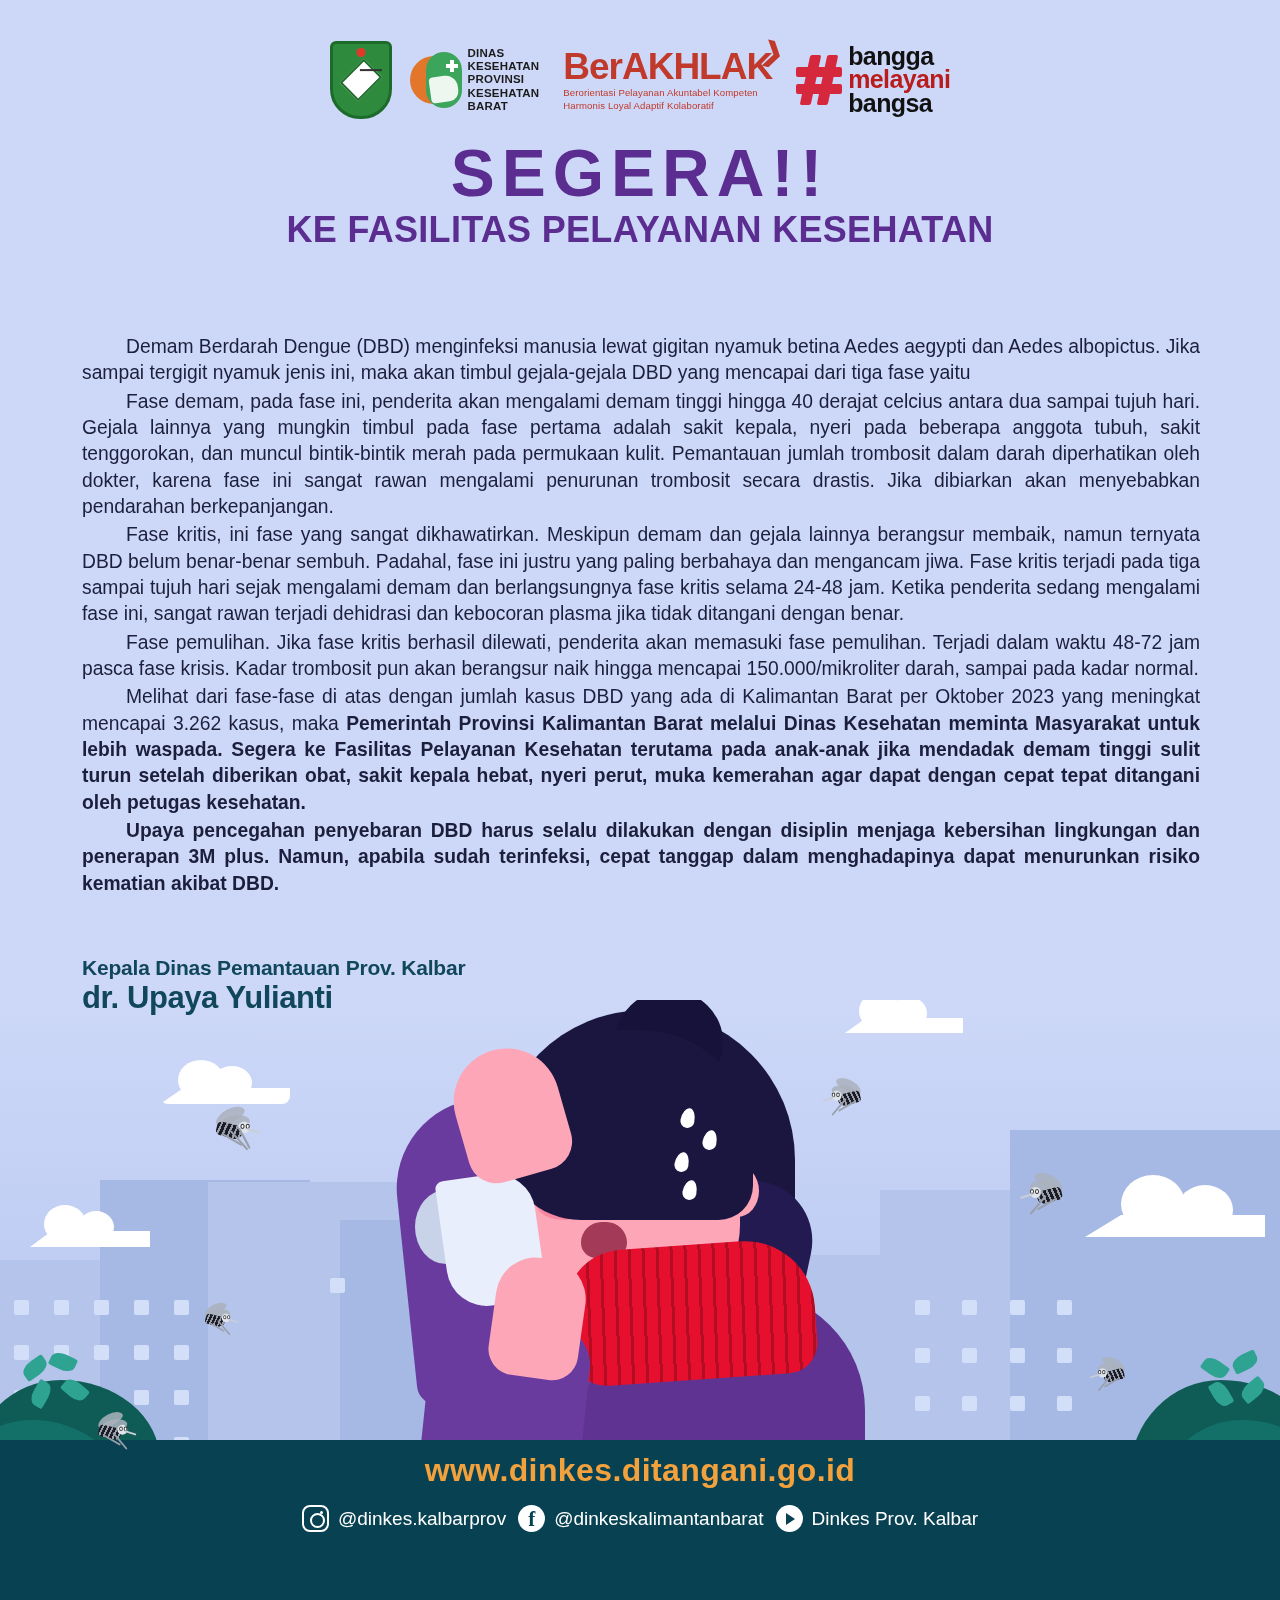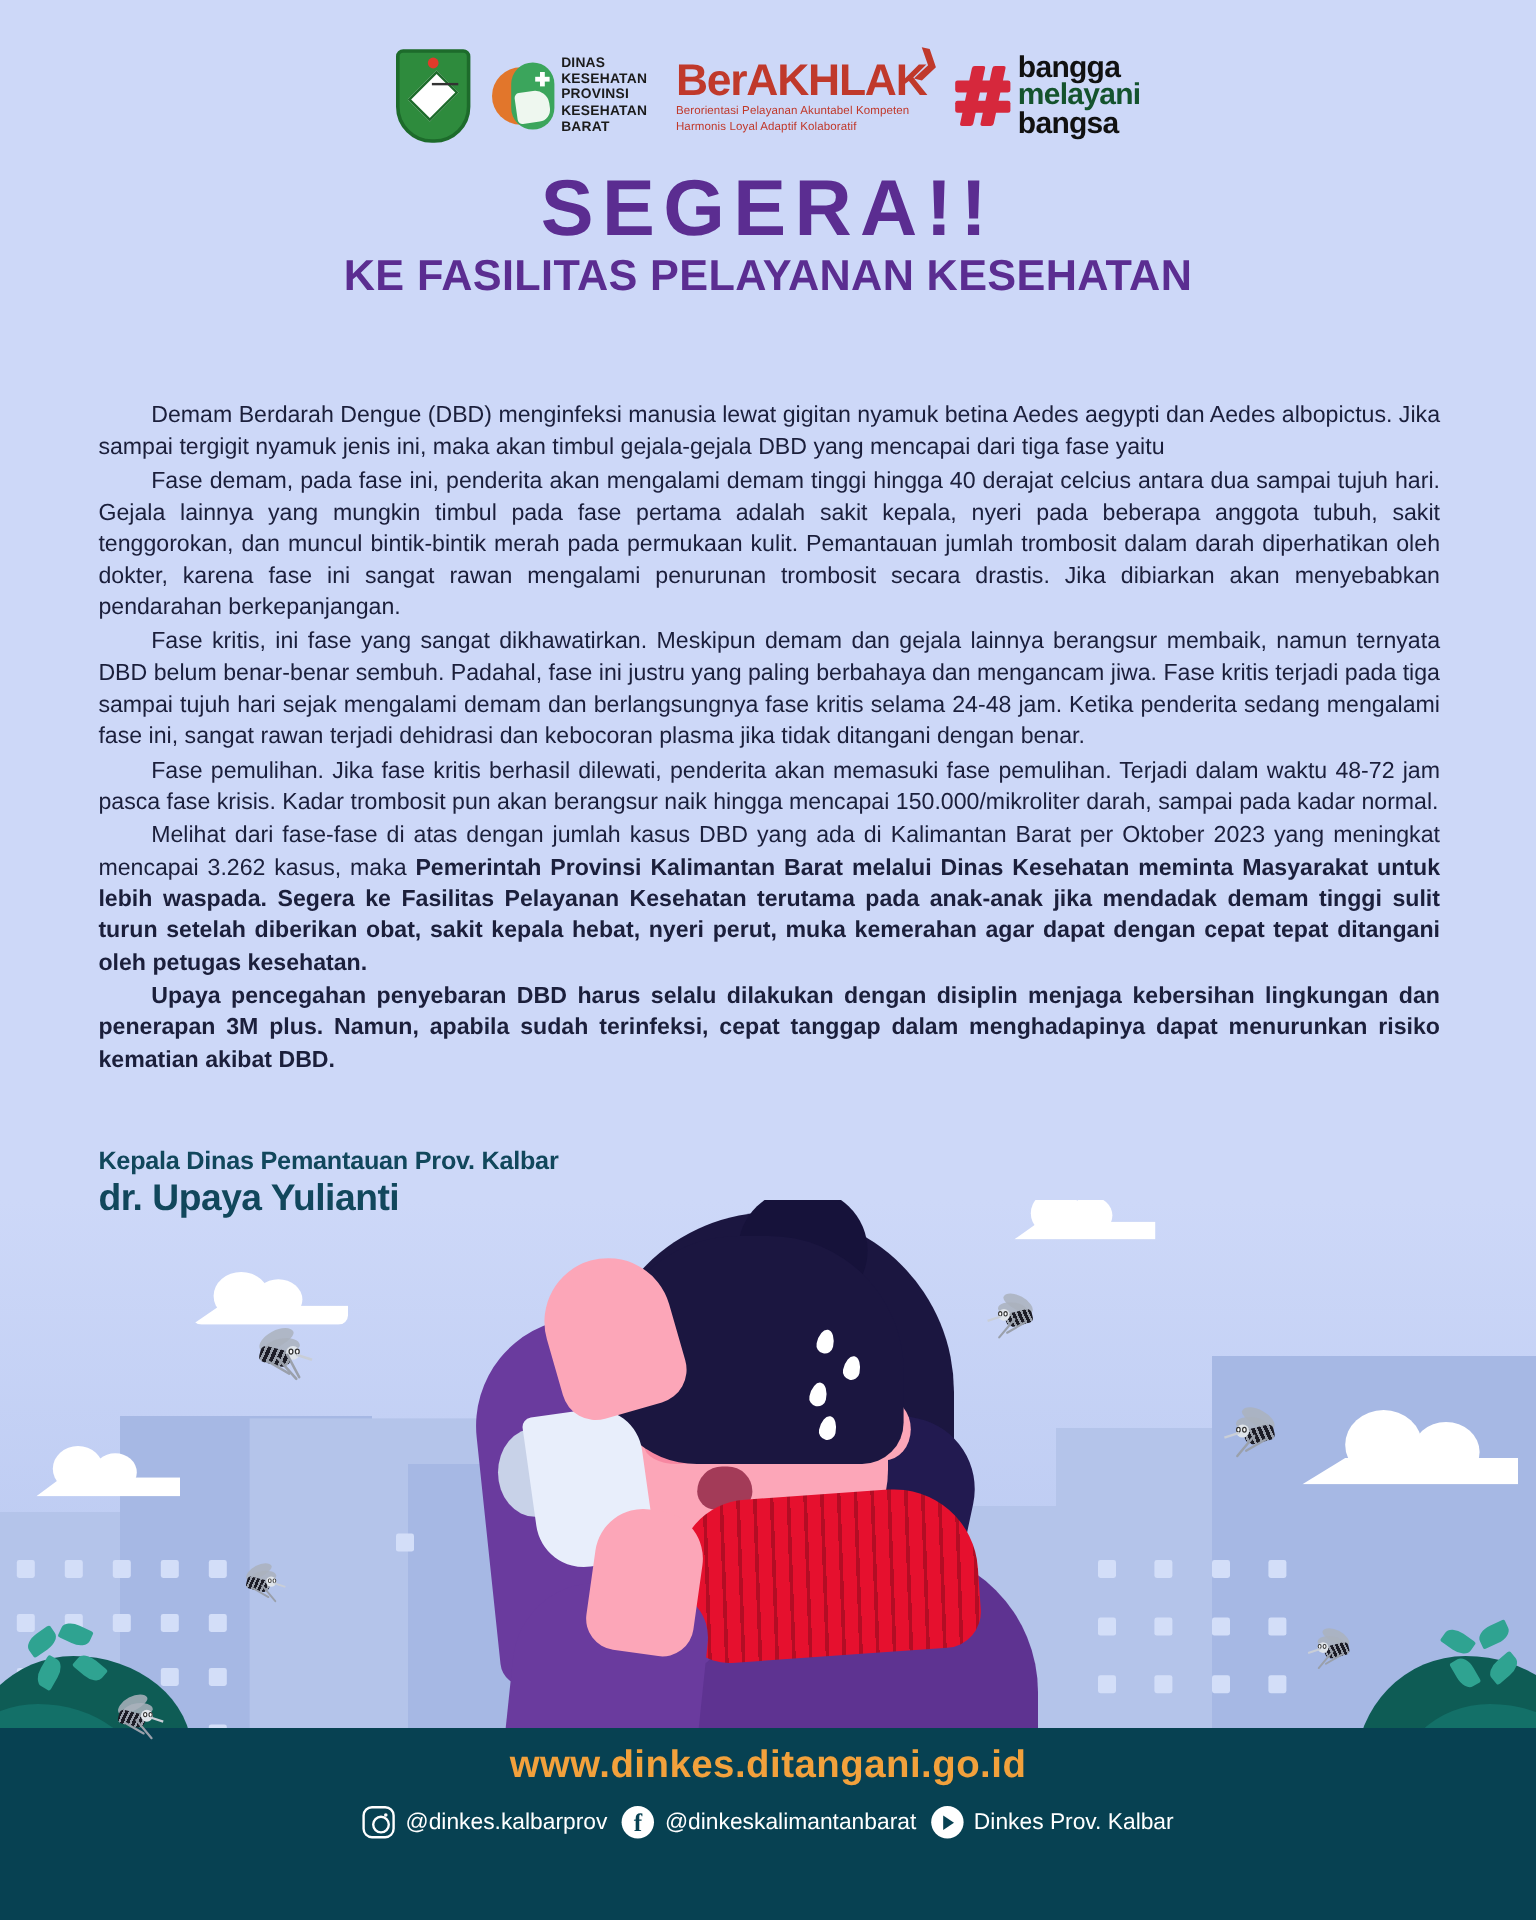--- a/index.html
+++ b/index.html
@@ -79,21 +79,21 @@
   }
   .hashmark span{
     position:absolute;background:#D6283C;border-radius:2px;
   }
   .hashmark .v1{left:9px;top:0;width:11px;height:50px;transform:skewX(-12deg);}
   .hashmark .v2{left:26px;top:0;width:11px;height:50px;transform:skewX(-12deg);}
   .hashmark .h1{left:0;top:12px;width:46px;height:10px;}
   .hashmark .h2{left:0;top:29px;width:46px;height:10px;}
   .bangga-text{ line-height:.94; }
   .bangga-text .l1{font-size:25px;font-weight:bold;color:#111;letter-spacing:-.6px;}
-  .bangga-text .l2{font-size:25px;font-weight:bold;color:#14532d;letter-spacing:-.6px;}
+  .bangga-text .l2{font-size:25px;font-weight:bold;color:#b91c1c;letter-spacing:-.6px;}
   .bangga-text .l3{font-size:25px;font-weight:bold;color:#111;letter-spacing:-.6px;}
 
   
   .headline{ position:absolute; top:140px; left:0; width:1280px; text-align:center; }
   .h-segera{
     font-size:66px;font-weight:bold;color:#5B2D91;letter-spacing:7px;line-height:1.02;
   }
   .h-line2, .h-line3{
     font-size:36px;font-weight:bold;color:#5B2D91;letter-spacing:.3px;line-height:1.28;
   }

